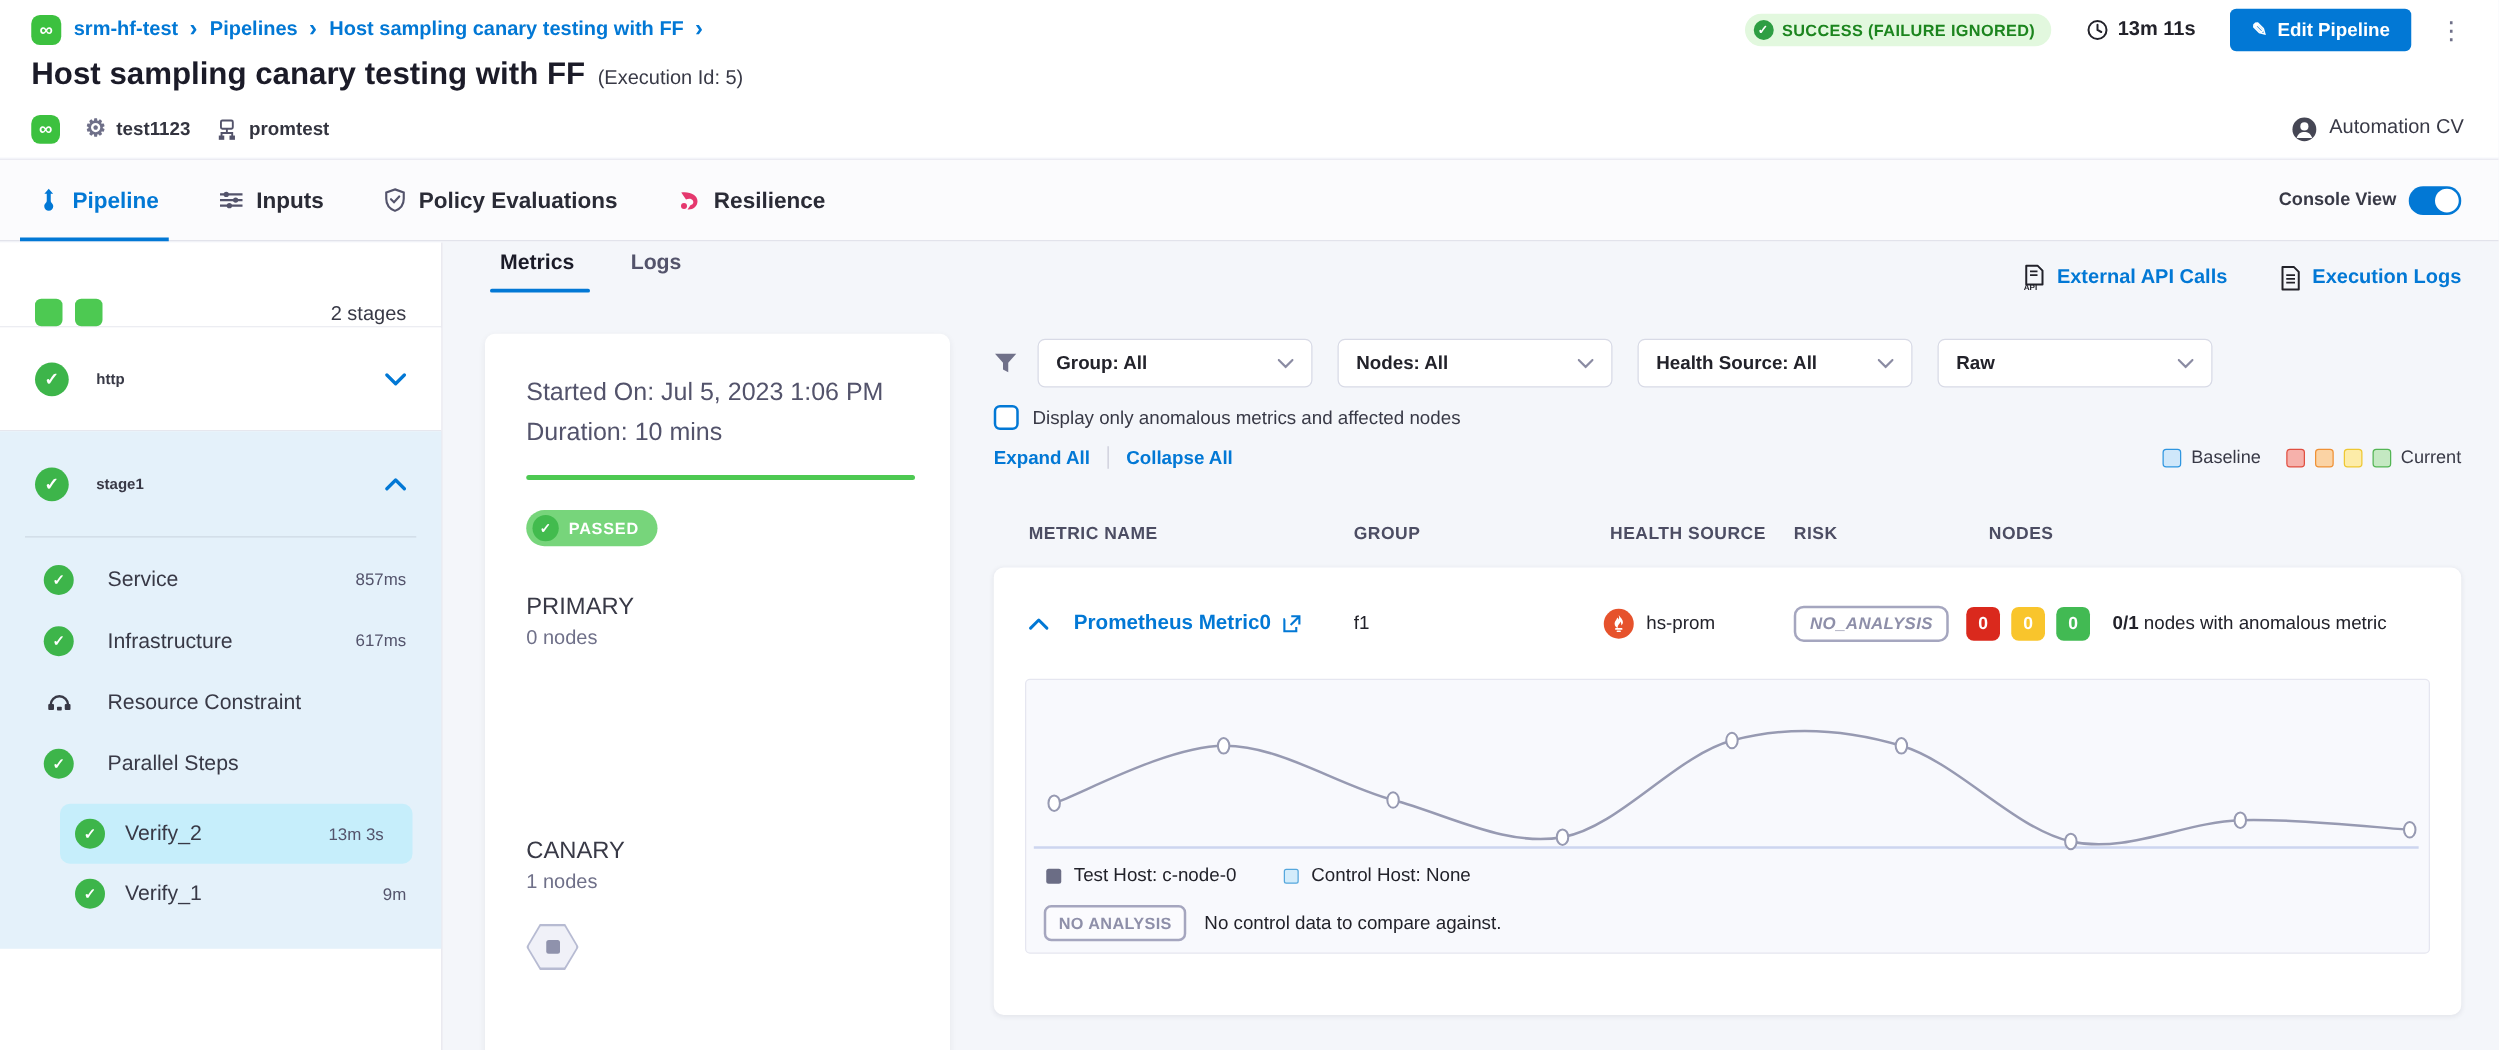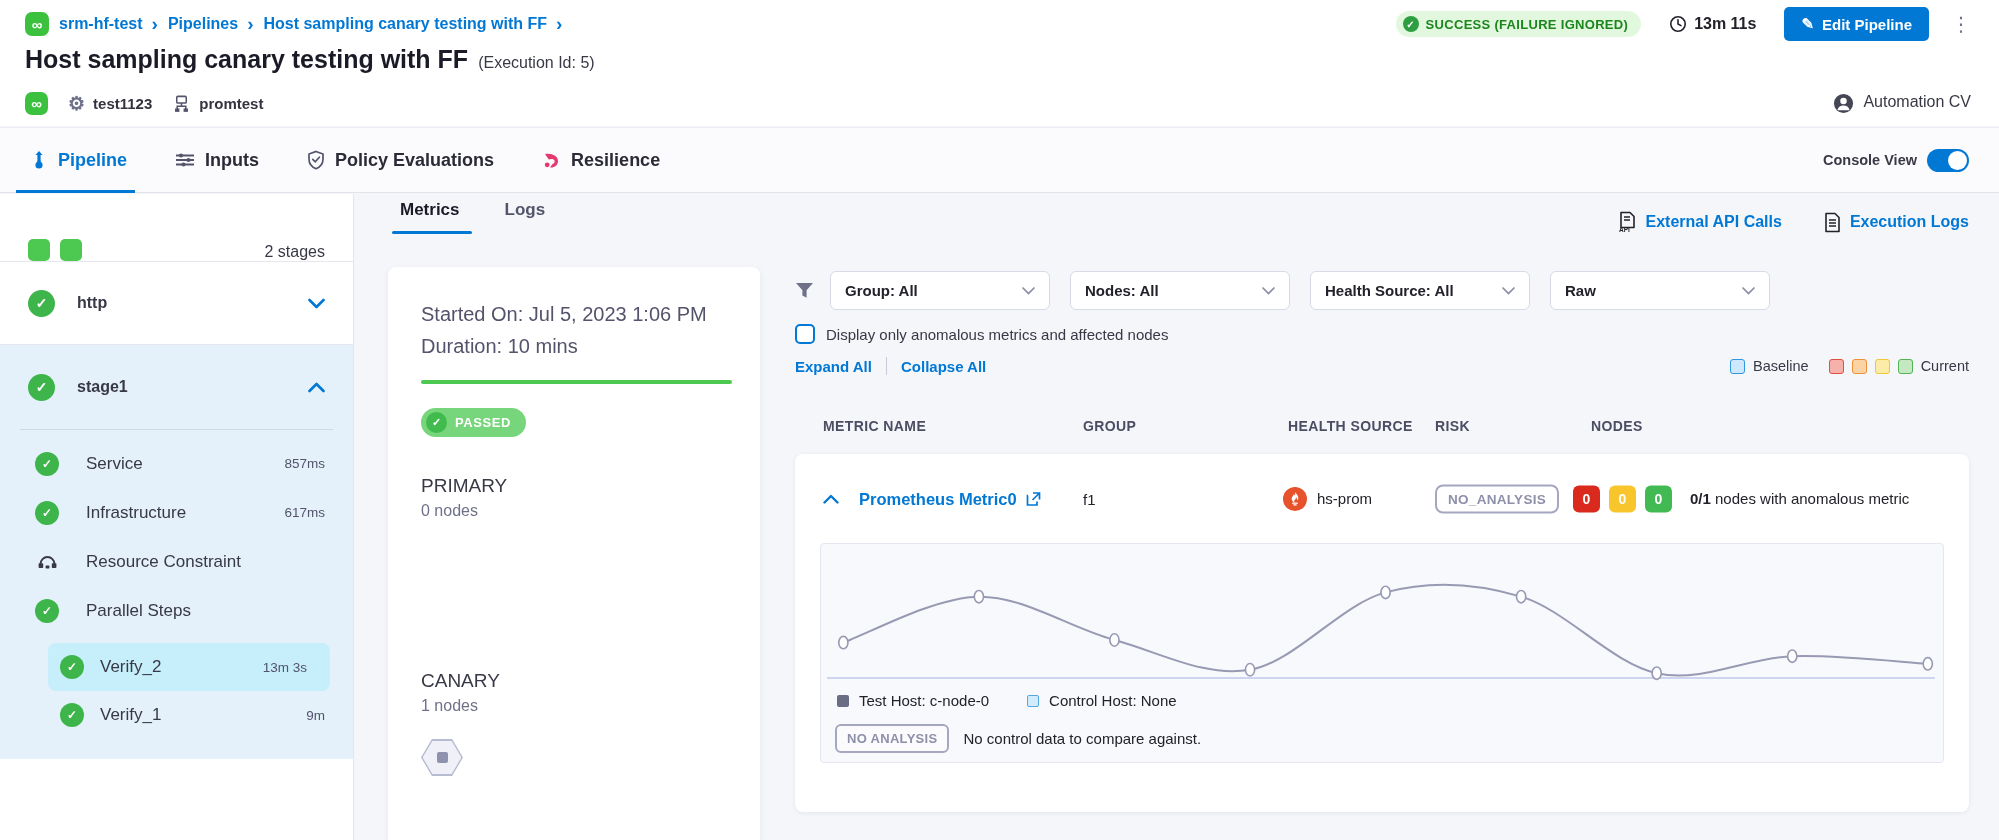--- a/index.html
+++ b/index.html
@@ -42,21 +42,21 @@
   .bodyarea { position:absolute; top:194px; left:0; right:0; bottom:0; background:#f4f6fa; }
 
   
   .sidebar { position:absolute; left:0; top:0; bottom:0; width:354px; background:#fff; border-right:1px solid #e3e4ec; }
   .stages-header { height:68px; display:flex; align-items:flex-end; padding:0 28px; border-bottom:1px solid #e6e7ee; }
   .sq { width:22px; height:22px; border-radius:5px; background:#4dc952; margin-right:10px; }
   .stage-count { margin-left:auto; font-size:16px; color:#383946; }
   .stage-row { height:83px; display:flex; align-items:center; padding:0 28px; border-bottom:1px solid #e6e7ee; cursor:pointer; background:#fff; }
   .check { width:27px; height:27px; border-radius:50%; background:#3db54a; color:#fff; display:flex; align-items:center; justify-content:center; font-size:14px; font-weight:bold; flex:none; }
   .check.sm { width:24px; height:24px; font-size:12px; }
-  .stage-label { font-size:16px; color:#383946; font-weight:600; margin-left:22px; }
+  .stage-label { font-size:12px; color:#383946; font-weight:600; margin-left:22px; }
   .stage-row .chev { margin-left:auto; }
   .stage1-block { background:#e4f1fa; height:414px; }
   .stage1-head { height:84px; display:flex; align-items:center; padding:0 28px; cursor:pointer; }
   .stage1-divider { height:1px; background:#cdd9e4; margin:0 20px; }
   .steps { padding-top:9px; }
   .step-row { height:49px; display:flex; align-items:center; padding:0 28px 0 35px; cursor:pointer; }
   .step-label { font-size:17px; color:#383946; margin-left:27px; }
   .step-dur { margin-left:auto; font-size:13.5px; color:#53536b; }
   .step-icon { width:24px; display:flex; justify-content:center; color:#383946; }
   .verify-row { height:48px; display:flex; align-items:center; padding:0 23px 0 60px; margin:0 0 0 0; cursor:pointer; }
@@ -424,21 +424,21 @@
           <span class="mr-abs hs-cell" style="left:488px;">
             <span class="prom-ic">
               <svg width="14" height="15" viewBox="0 0 16 17">
                   <path d="M8 1 C9.6 3.6 11.8 4.8 11.8 7.8 C11.8 9 11.2 10 10.2 10.6 C10.5 9.3 10.2 8 9.3 7 C9.3 8.6 8.4 9.2 7.7 10.2 C7.1 11 6.9 11.9 7.2 12.9 C5.6 12.4 4.2 11 4.2 8.8 C4.2 6.6 6.4 5.6 6.6 3.4 C7.2 4.2 7.8 4.6 8 5.4 C8.4 4 8.4 2.6 8 1 Z" fill="#fff"></path>
                   <rect x="4.6" y="13" width="6.8" height="1.6" rx="0.8" fill="#fff"></rect>
                   <rect x="6" y="15.2" width="4" height="1.4" rx="0.7" fill="#fff"></rect>
                 </svg>
             </span>
             <span class="cell-text">hs-prom</span>
           </span>
-          <span class="mr-abs risk-pill" style="left:640px;">NO_ANALYSIS</span>
+          <span class="mr-abs risk-pill" style="left:640px;font-style:italic;">NO_ANALYSIS</span>
           <span class="mr-abs count-badges" style="left:778px;">
             <span class="cbadge red">0</span>
             <span class="cbadge yellow">0</span>
             <span class="cbadge green">0</span>
           </span>
           <span class="mr-abs nodes-summary" style="left:895px;"><b>0/1</b><span> nodes with anomalous metric</span></span>
         </div>
 
         <div class="chart-panel">
           <svg class="chart-svg" viewBox="0 0 1093 132" preserveAspectRatio="none">

